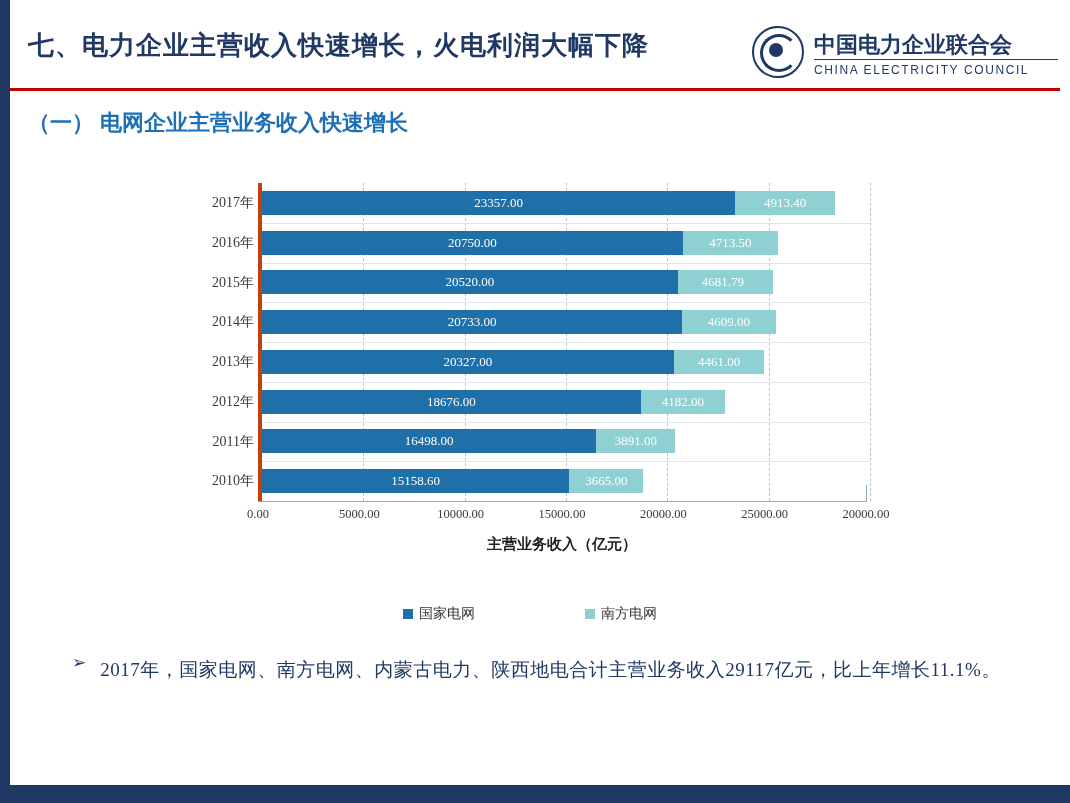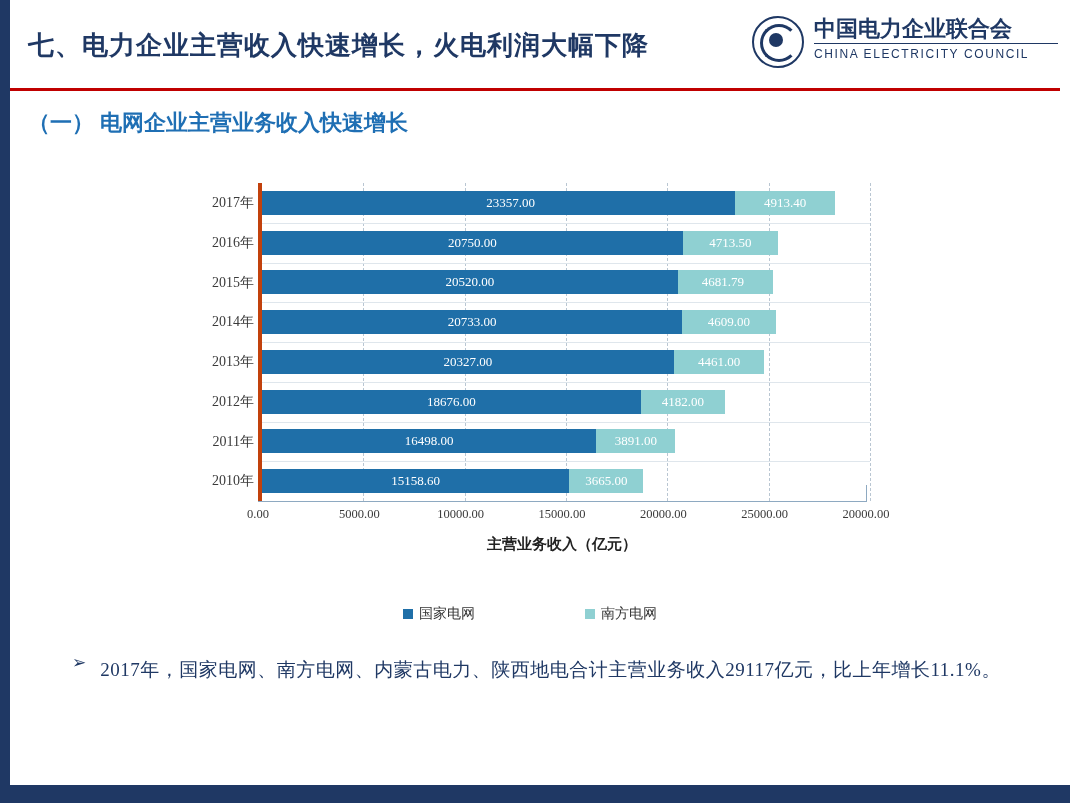--- a/index.html
+++ b/index.html
@@ -56,21 +56,21 @@
     height: 3px;
     background: #c00000;
   }
   .logo-wrap {
     position: absolute;
     right: 18px;
     top: 16px;
     width: 300px;
     height: 62px;
     display: flex;
-    align-items: flex-start;
+    align-items: flex-end;
     gap: 10px;
   }
   .logo-mark {
     width: 48px;
     height: 48px;
     border-radius: 50%;
     border: 2px solid #1f3864;
     background: #ffffff;
     position: relative;
     flex: 0 0 auto;
@@ -305,21 +305,21 @@
         <div class="gridline" style="left: 101.333px;"></div>
         <div class="gridline" style="left: 202.667px;"></div>
         <div class="gridline" style="left: 304px;"></div>
         <div class="gridline" style="left: 405.333px;"></div>
         <div class="gridline" style="left: 506.667px;"></div>
         <div class="gridline" style="left: 608px;"></div>
         <div class="cat-row" style="top: 0px; height: 39.75px;">
           <div class="cat-label" style="line-height: 39.75px;">2017年</div>
           <div class="bar-seg bar-a" style="left: 0px; top: 7.875px; width: 473.369px; background: rgb(31, 111, 168);"></div>
           <div class="bar-seg bar-b" style="left: 473.369px; top: 7.875px; width: 99.5782px; background: rgb(143, 208, 210);"></div>
-          <div class="bar-val" style="left: 12px; top: 7.875px; width: 473.369px;">23357.00</div>
+          <div class="bar-val" style="left: 0px; top: 7.875px; width: 473.369px;">23357.00</div>
           <div class="bar-val" style="left: 473.369px; top: 7.875px; width: 99.5782px;">4913.40</div>
         </div>
         <div class="row-sep" style="top: 39.75px;"></div>
         <div class="cat-row" style="top: 39.75px; height: 39.75px;">
           <div class="cat-label" style="line-height: 39.75px;">2016年</div>
           <div class="bar-seg bar-a" style="left: 0px; top: 7.875px; width: 420.533px; background: rgb(31, 111, 168);"></div>
           <div class="bar-seg bar-b" style="left: 420.533px; top: 7.875px; width: 95.5269px; background: rgb(143, 208, 210);"></div>
           <div class="bar-val" style="left: 0px; top: 7.875px; width: 420.533px;">20750.00</div>
           <div class="bar-val" style="left: 420.533px; top: 7.875px; width: 95.5269px;">4713.50</div>
         </div>

